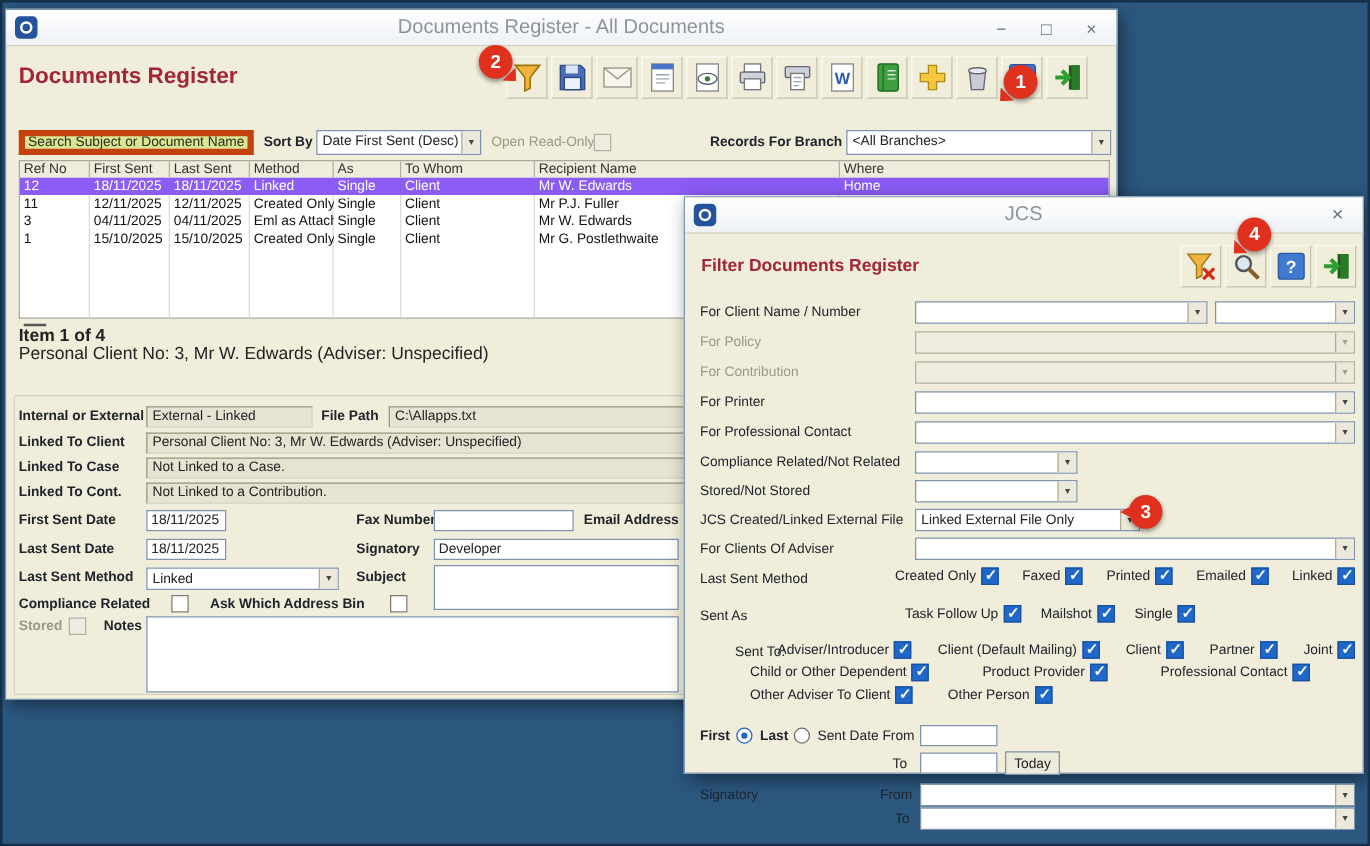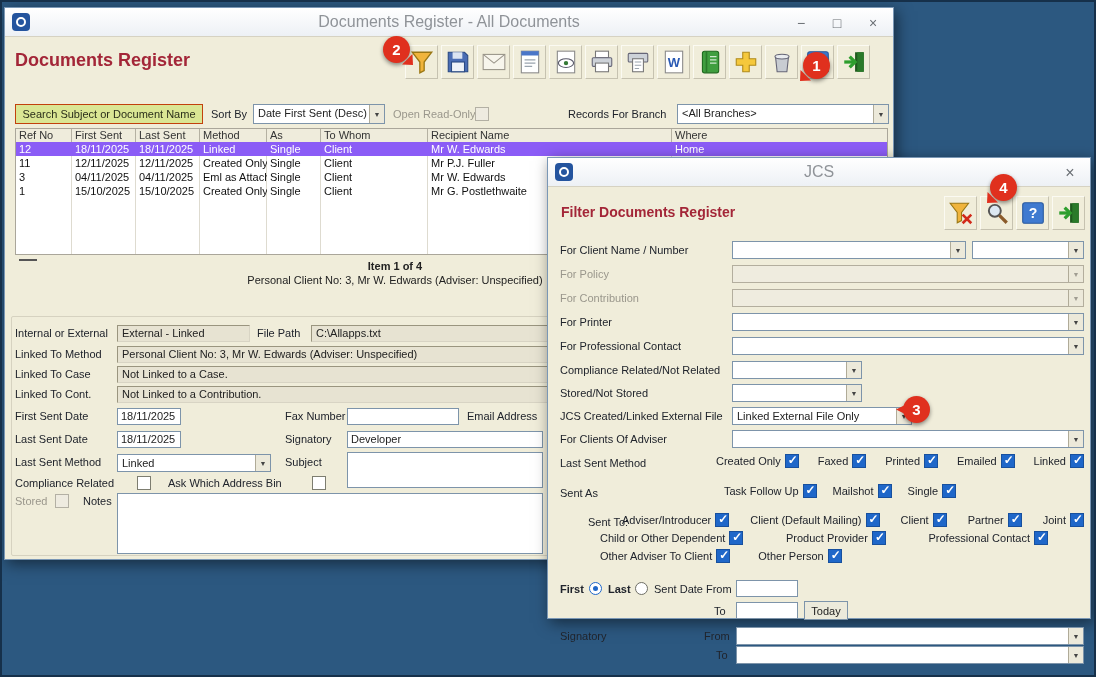--- a/index.html
+++ b/index.html
@@ -9,51 +9,51 @@
 .window{position:absolute;background:#f0edda;border:1px solid #7a97b5;box-shadow:3px 4px 14px rgba(0,0,0,.5)}
 .titlebar{position:absolute;left:0;top:0;right:0;height:29px;background:linear-gradient(#ffffff,#edf1f5);border-bottom:1px solid #d6d2c2;display:flex;align-items:center}
 .title{position:absolute;left:0;right:0;text-align:center;font-size:16px;color:#8f9398;pointer-events:none}
 .winbtns{position:absolute;right:2px;top:0;height:29px;display:flex}
 .winbtn{width:36px;height:29px;display:flex;align-items:center;justify-content:center;color:#6a6f74;font-size:14px}
 .app-logo{width:18px;height:18px;border-radius:4px;background:#24549e;position:relative;flex:none;margin-left:7px}
 .app-logo::after{content:"";position:absolute;inset:4px;border:2px solid #fff;border-radius:50%}
 .red-heading{position:absolute;font-weight:bold;color:#a32638;white-space:nowrap}
 .tb{position:absolute;display:flex;gap:3px}
 .tb-btn{width:33px;height:34px;display:flex;align-items:center;justify-content:center;border:1px solid;border-color:#fbfaf2 #c6c2b0 #c6c2b0 #fbfaf2;background:#f0edda}
-.lbl{position:absolute;font-size:11px;font-weight:normal;color:#20242c;white-space:nowrap}
+.lbl{position:absolute;font-size:11px;font-weight:bold;color:#20242c;white-space:nowrap}
 .lbl-n{position:absolute;font-size:11px;color:#20242c;white-space:nowrap}
 .gray{color:#9a978c !important}
 .sunken{position:absolute;background:#e7e3d2;border:1px solid;border-color:#9a957f #d8d4c4 #d8d4c4 #9a957f;font-size:11px;color:#222;padding:1px 4px;white-space:nowrap;overflow:hidden}
 .input{position:absolute;background:#fff;border:1px solid #7d94aa;font-size:11px;color:#222;padding:1px 3px;white-space:nowrap;overflow:hidden}
 .combo{position:absolute;background:#fff;border:1px solid #7d94aa;font-size:11px;color:#222;padding:2px 18px 1px 4px;white-space:nowrap;overflow:hidden}
 .combo .arr{position:absolute;right:0;top:0;bottom:0;width:15px;background:#ece9da;border-left:1px solid #b0ab98;display:flex;align-items:center;justify-content:center;color:#444}
 .combo .arr::before{content:"▼";font-size:7px}
 .combo.disabled{background:#efecdf;color:#a09d92;border-color:#b3ae9e}
 .combo.disabled .arr{color:#a09d92}
-.searchbox{position:absolute;background:#dae694;border:1px solid #c2410c;font-size:11px;color:#2a2e1a;display:flex;align-items:center;justify-content:center;white-space:nowrap}
+.searchbox{position:absolute;background:#dae694;border:5px solid #c2410c;font-size:11px;color:#2a2e1a;display:flex;align-items:center;justify-content:center;white-space:nowrap}
 .btn{position:absolute;background:#eceadb;border:1px solid #7d94aa;font-size:11px;color:#222;display:flex;align-items:center;justify-content:center}
 .cb{width:14px;height:14px;background:#fff;border:1px solid #7d7d70;display:inline-block;position:relative;flex:none}
 .cb.on{background:#1f67c9;border-color:#17509e}
 .cb.on::after{content:"✓";position:absolute;left:2px;top:-2px;color:#fff;font-size:12px;font-weight:bold}
 .cb.disabled{border-color:#b3b0a4;background:#eeebe0}
 .rd{width:13px;height:13px;border:1px solid #6f6f66;border-radius:50%;background:#fff;display:inline-block;position:relative;flex:none}
 .rd.on{border-color:#1f67c9}
 .rd.on::after{content:"";position:absolute;left:3px;top:3px;width:5px;height:5px;border-radius:50%;background:#1f67c9}
 .abs{position:absolute}
 .grid-head{position:absolute;display:grid;grid-template-columns:56px 64px 64px 67px 54px 107px 244px 1fr;background:#efecdc;border:1px solid #aaa69a;font-size:11px;color:#333;line-height:13px}
 .grid-head span{border-right:1px solid #b5b1a2;padding:0 3px;overflow:hidden;white-space:nowrap}
 .grid-head span:last-child{border-right:none}
 .tbody{position:absolute;background:#fff;border:1px solid #aaa69a;border-top:none;overflow:hidden}
 .collines{position:absolute;inset:0;display:grid;grid-template-columns:56px 64px 64px 67px 54px 107px 244px 1fr}
 .collines span{border-right:1px solid #dedbd0}
 .collines span:last-child{border-right:none}
 .trow{position:absolute;left:0;right:0;height:14px;display:grid;grid-template-columns:56px 64px 64px 67px 54px 107px 244px 1fr;font-size:11px;line-height:14px;color:#111}
 .trow span{padding:0 3px;overflow:hidden;white-space:nowrap}
 .trow.selected{background:#8b5cf6;color:#fff}
-.status{position:absolute;font-size:11px;color:#222;text-align:center;white-space:nowrap}
+.status{position:absolute;font-size:14px;color:#222;white-space:nowrap}
 .chk-row{position:absolute;display:flex;align-items:center}
 .chk-item{display:flex;align-items:center;gap:4px;white-space:nowrap;font-size:11px;color:#20242c}
 .badge{position:absolute;width:27px;height:27px;background:#e0301e;border-radius:50%;color:#fff;display:flex;align-items:center;justify-content:center;font-weight:bold;font-size:15px;z-index:60;box-shadow:0 2px 4px rgba(0,0,0,.45)}
 .badge::before{content:"";position:absolute;width:11px;height:11px;background:#e0301e}
 .tail-bl::before{left:-3px;bottom:-2px;clip-path:polygon(0 100%,5% 0,100% 95%)}
 .tail-br::before{right:-3px;bottom:-2px;clip-path:polygon(100% 100%,0 95%,95% 0)}
 .tail-l::before{left:-7px;top:8px;clip-path:polygon(0 50%,100% 0,100% 100%)}
 .groupframe{position:absolute;border:1px solid #d6d2c0;border-radius:2px}
 svg{display:block}
 </style>
@@ -237,21 +237,21 @@
     <div class="status" style="left:10px;top:252px;width:760px;font-weight:bold">Item 1 of 4</div>
     <div class="status" style="left:10px;top:266px;width:760px">Personal Client No: 3, Mr W. Edwards (Adviser: Unspecified)</div>
 
     <div class="groupframe" style="left:6px;top:308px;width:877px;height:240px"></div>
 
     <span class="lbl" style="left:10px;top:319px">Internal or External</span>
     <div class="sunken" style="left:112px;top:317px;width:133px;height:17px">External - Linked</div>
     <span class="lbl" style="left:252px;top:319px">File Path</span>
     <div class="sunken" style="left:306px;top:317px;width:260px;height:17px">C:\Allapps.txt</div>
 
-    <span class="lbl" style="left:10px;top:340px">Linked To Method</span>
+    <span class="lbl" style="left:10px;top:340px">Linked To Client</span>
     <div class="sunken" style="left:112px;top:338px;width:440px;height:17px">Personal Client No: 3, Mr W. Edwards (Adviser: Unspecified)</div>
 
     <span class="lbl" style="left:10px;top:360px">Linked To Case</span>
     <div class="sunken" style="left:112px;top:358px;width:440px;height:17px">Not Linked to a Case.</div>
 
     <span class="lbl" style="left:10px;top:380px">Linked To Cont.</span>
     <div class="sunken" style="left:112px;top:378px;width:440px;height:17px">Not Linked to a Contribution.</div>
 
     <span class="lbl" style="left:10px;top:402px">First Sent Date</span>
     <div class="input" style="left:112px;top:400px;width:64px;height:17px">18/11/2025</div>

